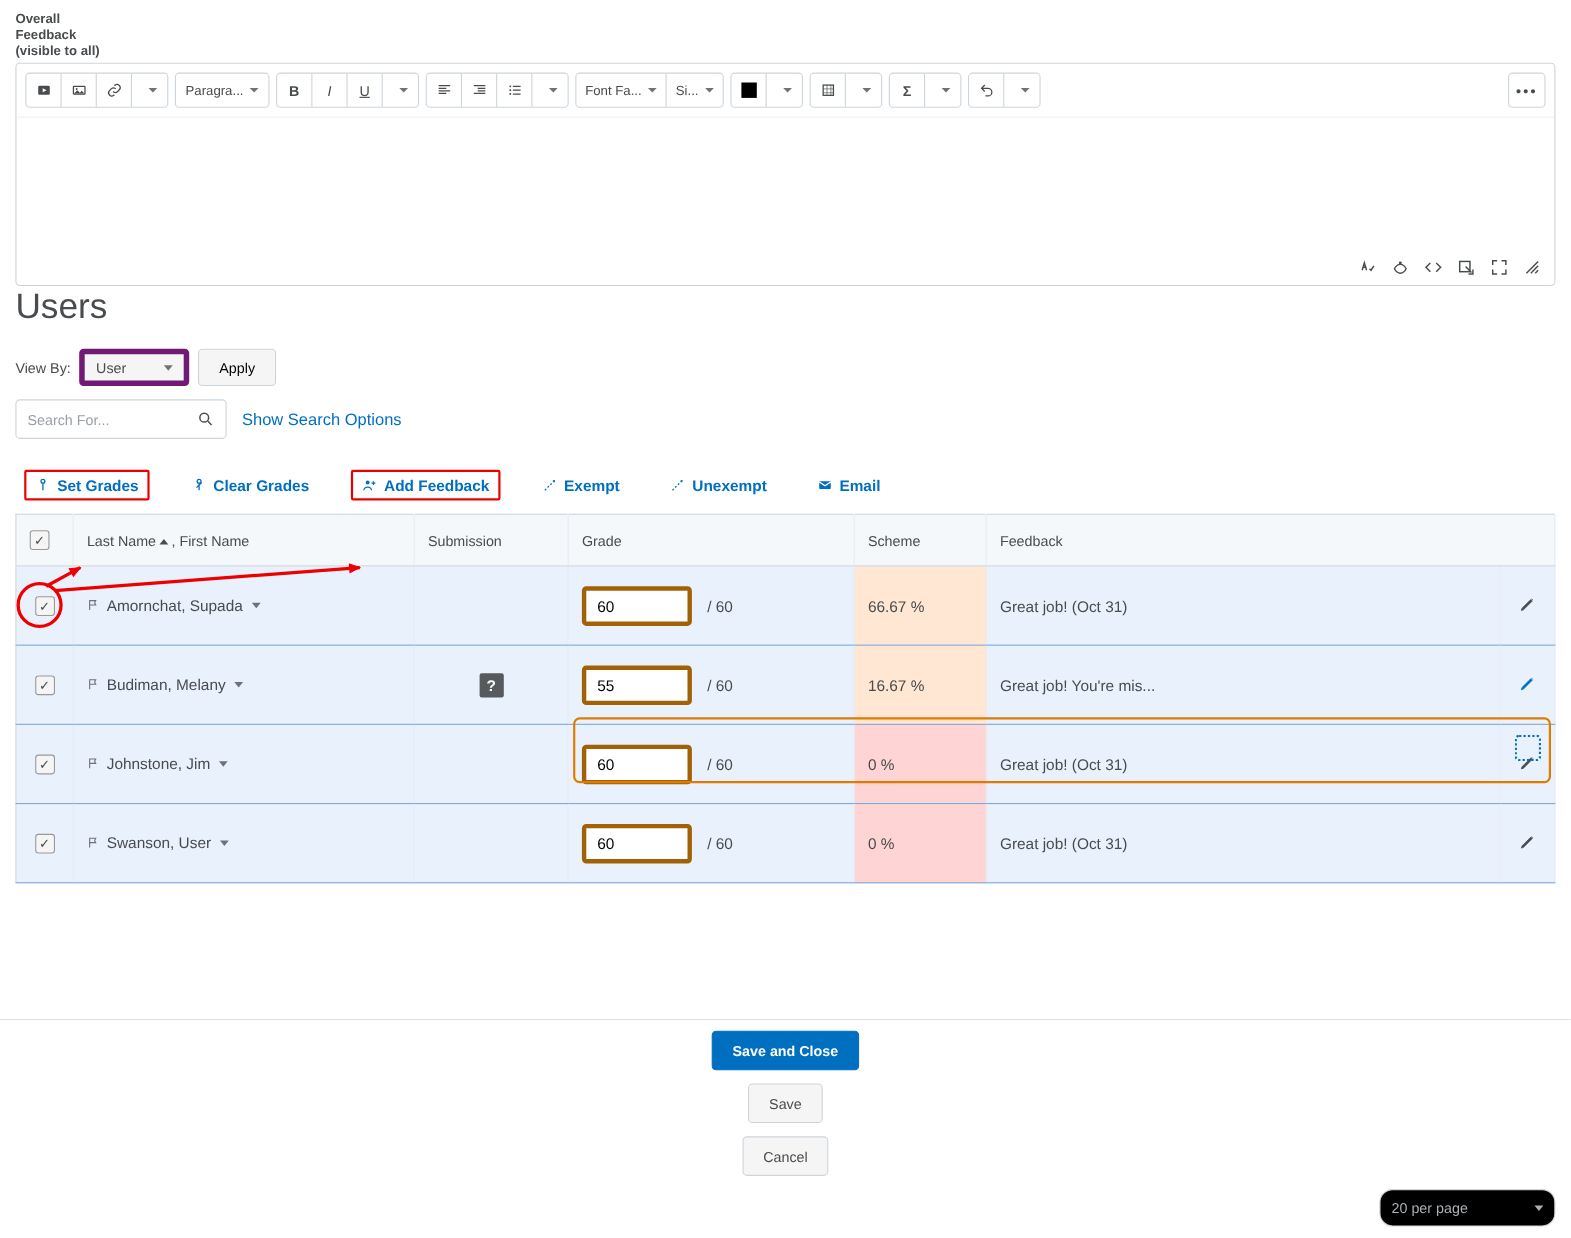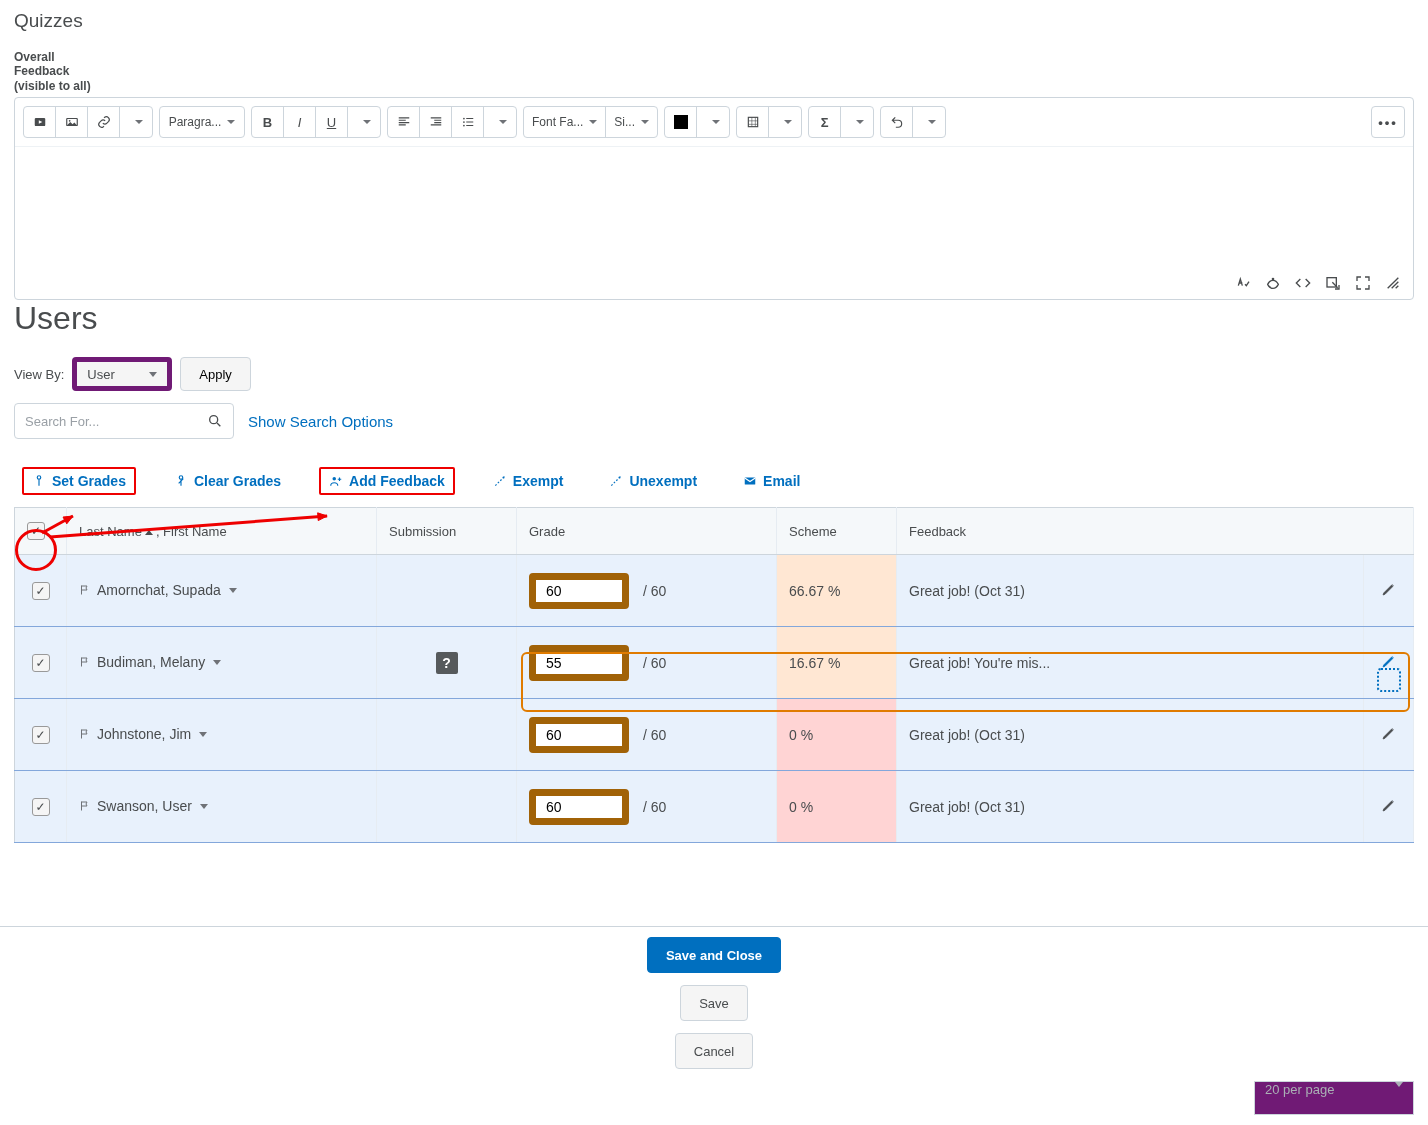--- a/index.html
+++ b/index.html
@@ -121,21 +121,21 @@
   .search-row {
     display: flex;
     align-items: center;
     gap: 14px;
     margin-bottom: 28px;
   }
   .search-box {
     border: 1px solid #cdd5dc;
     border-radius: 4px;
     height: 36px;
-    width: 220px;
+    width: 192px;
     display: flex;
     align-items: center;
     padding: 0 10px;
     color: #9aa0a6;
     position: relative;
   }
   .search-box svg { width: 16px; height: 16px; fill: #494c4e; margin-left: auto; }
   .link-blue {
     color: #006fbf;
     font-size: 15px;
@@ -232,21 +232,21 @@
     margin-left: 8px;
   }
   .sub-icon {
     width: 22px; height: 22px;
     background: #565a5c; color: #fff;
     display: inline-flex; align-items: center; justify-content: center;
     border-radius: 2px;
     font-weight: bold;
   }
   .grade-input {
-    border: 7px solid #a16207;
+    border: 4px solid #a16207;
     border-radius: 4px;
     height: 36px;
     width: 100px;
     padding: 0 10px;
     font-size: 14px;
     background: #fff;
   }
   .grade-max { margin-left: 10px; }
   td.scheme-cell.amber { background: #ffe7d3; }
   td.scheme-cell.red { background: #ffd4d4; }
@@ -309,28 +309,29 @@
     border: 1px solid #cdd5dc;
     border-radius: 4px;
     height: 36px;
     padding: 0 18px;
     cursor: pointer;
     font-size: 13px;
   }
   .per-page {
     margin-left: auto;
     border: 1px solid #cdd5dc;
-    border-radius: 0;
+    border-radius: 12px;
     height: 34px;
     min-width: 160px;
     display: inline-flex;
+    align-items: center;
     padding: 0 10px;
     color: #aab0b5;
     position: relative;
-    background: #701a75;
+    background: #000000;
   }
   .per-page::after {
     content: "";
     border-top: 5px solid #aab0b5;
     border-left: 4px solid transparent;
     border-right: 4px solid transparent;
     position: absolute; right: 10px;
   }
   .sort-asc::after {
     content: "";
@@ -341,21 +342,20 @@
     margin: 0 3px 0 3px;
     vertical-align: middle;
   }
   .content-wrap { position: relative; padding-bottom: 70px; }
 </style>
 </head>
 <body>
 
 <div class="content-wrap" id="content-wrap">
 
-  <h2 class="page-title">Quizzes</h2>
 
   <div class="feedback-label">
     <span>Overall</span><br>
     <span>Feedback</span><br>
     <span>(visible to all)</span>
   </div>
 
   <div class="editor-wrap">
     <div class="toolbar">
       <div class="tb-group">

